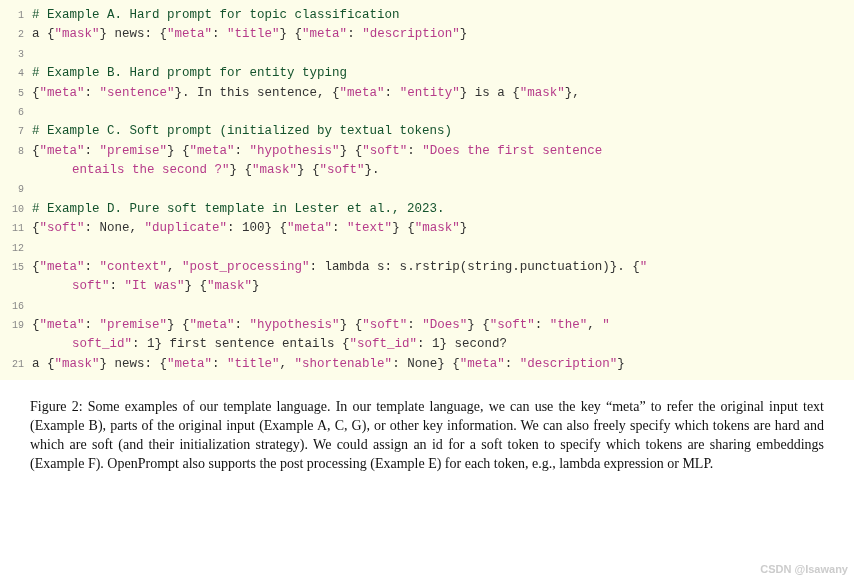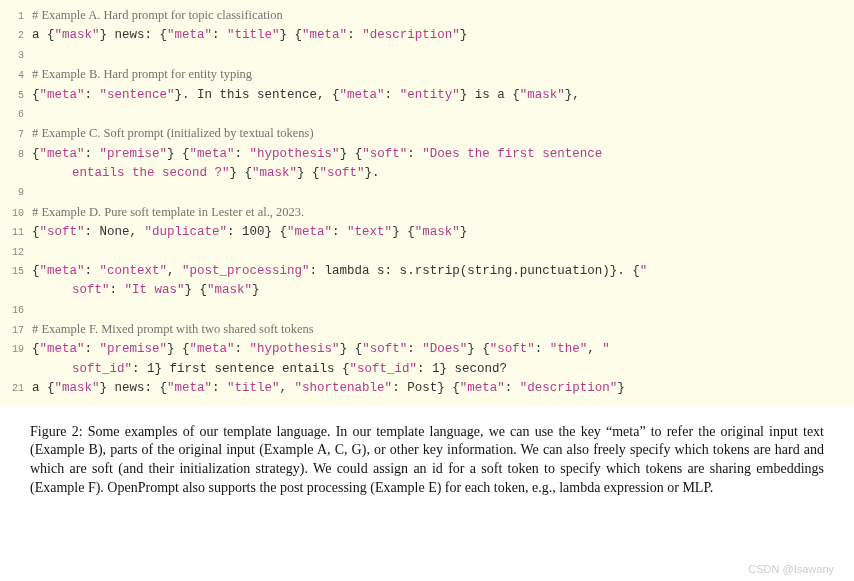--- a/index.html
+++ b/index.html
@@ -31,37 +31,38 @@
     user-select: none;
   }
   .linecontent {
     white-space: pre-wrap;
     word-break: break-word;
     flex: 1;
   }
   .cont {
     padding-left: 40px;
   }
-  .comment { color: #737373; font-family: Liberation Serif, serif; }
+  .comment { color: #14532d; }
   .str { color: #b63b8a; }
   .caption {
     font-family: 'Times New Roman', Times, serif;
     font-size: 14px;
     line-height: 1.35;
     padding: 18px 30px 12px 30px;
     color: #111;
     text-align: justify;
   }
   .watermark {
     position: absolute;
     bottom: 6px;
-    right: 20px;
+    right: 6px;
     font-size: 11px;
     color: #ccc;
     font-family: Arial, sans-serif;
+    font-weight: bold;
   }
   .wrapper { position: relative; width: 854px; height: 581px; }
 </style>
 </head>
 <body>
 
 <div class="wrapper">
 
 <div class="code-block">
 
@@ -138,39 +139,35 @@
 <div class="line">
         <span class="linenum"></span>
         <span class="linecontent cont"><span class="str">soft"</span><span>: </span><span class="str">"It was"</span><span>} {</span><span class="str">"mask"</span><span>}</span></span>
       </div>
 
 <div class="line">
         <span class="linenum">16</span>
         <span class="linecontent"> </span>
       </div>
 
-<div class="line">
-        <span class="linenum">17</span>
-        <span class="linecontent"><span class="comment"># Example F. Mixed prompt with two shared soft tokens</span></span>
-      </div>
 
 <div class="line">
         <span class="linenum">19</span>
         <span class="linecontent"><span>{</span><span class="str">"meta"</span><span>: </span><span class="str">"premise"</span><span>} {</span><span class="str">"meta"</span><span>: </span><span class="str">"hypothesis"</span><span>} {</span><span class="str">"soft"</span><span>: </span><span class="str">"Does"</span><span>} {</span><span class="str">"soft"</span><span>: </span><span class="str">"the"</span><span>, </span><span class="str">"</span></span>
       </div>
 <div class="line">
         <span class="linenum"></span>
         <span class="linecontent cont"><span class="str">soft_id"</span><span>: 1} first sentence entails {</span><span class="str">"soft_id"</span><span>: 1} second?</span></span>
       </div>
 
 
 
 <div class="line">
         <span class="linenum">21</span>
-        <span class="linecontent"><span>a {</span><span class="str">"mask"</span><span>} news: {</span><span class="str">"meta"</span><span>: </span><span class="str">"title"</span><span>, </span><span class="str">"shortenable"</span><span>: Post} {</span><span class="str">"meta"</span><span>: </span><span class="str">"description"</span><span>}</span></span>
+        <span class="linecontent"><span>a {</span><span class="str">"mask"</span><span>} news: {</span><span class="str">"meta"</span><span>: </span><span class="str">"title"</span><span>, </span><span class="str">"shortenable"</span><span>: None} {</span><span class="str">"meta"</span><span>: </span><span class="str">"description"</span><span>}</span></span>
       </div>
 
 </div>
 
 <div class="caption">Figure 2: Some examples of our template language. In our template language, we can use the key “meta” to refer the original input text (Example B), parts of the original input (Example A, C, G), or other key information. We can also freely specify which tokens are hard and which are soft (and their initialization strategy). We could assign an id for a soft token to specify which tokens are sharing embeddings (Example F). OpenPrompt also supports the post processing (Example E) for each token, e.g., lambda expression or MLP.</div>
 
 <div class="watermark">CSDN @Isawany</div>
 
 </div>
 

